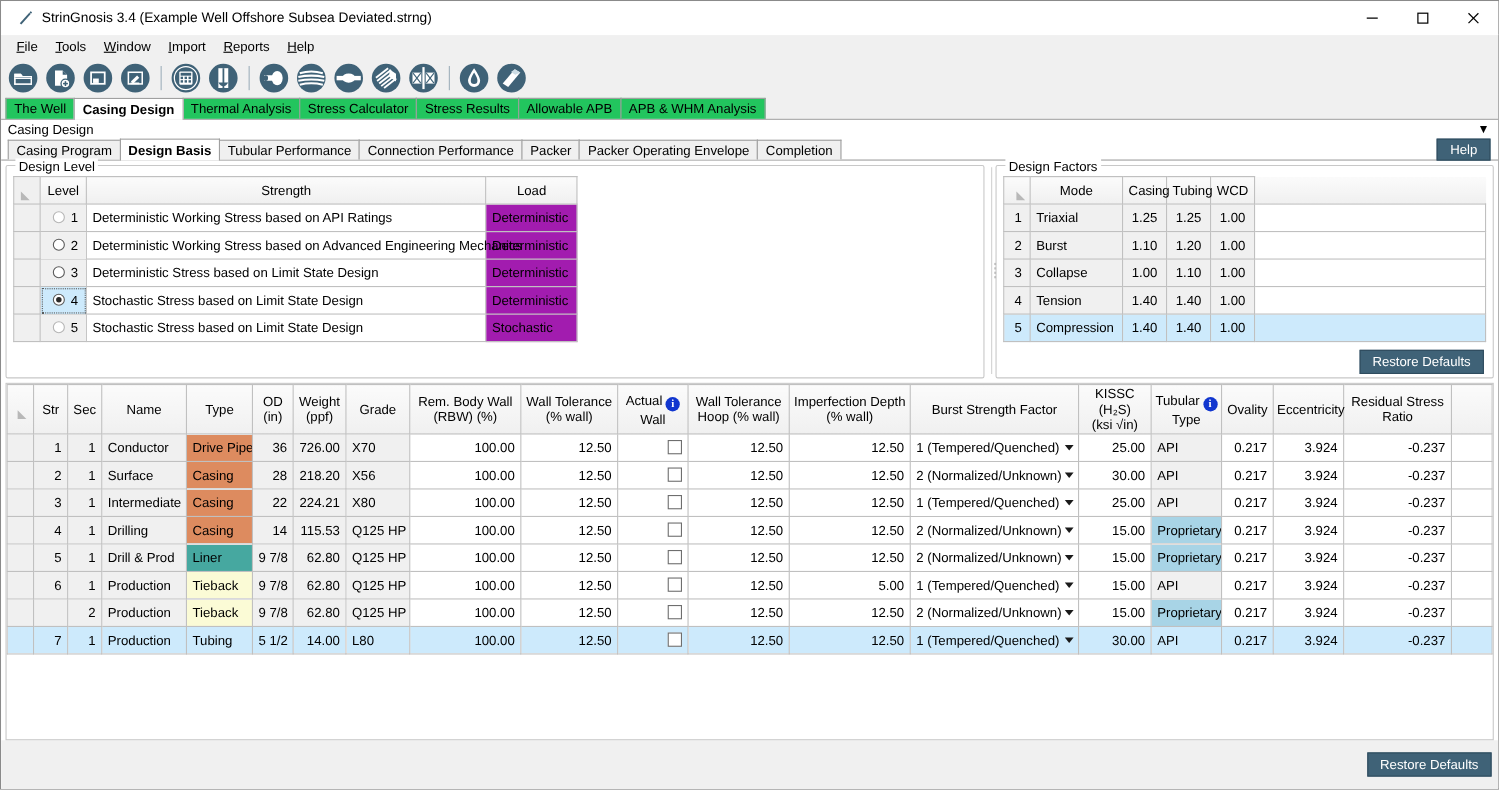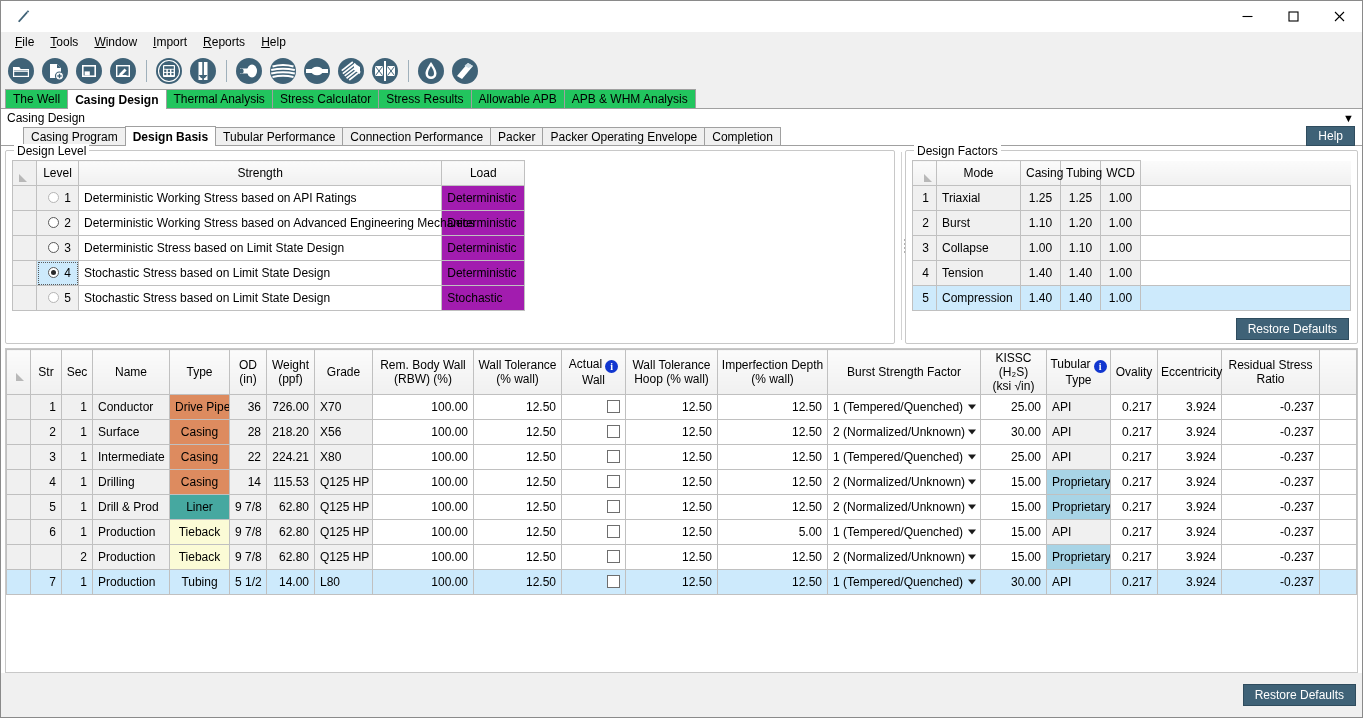--- a/index.html
+++ b/index.html
@@ -111,21 +111,21 @@
   }
   .caret-down {
     position: absolute; right: 8px; top: 3px;
     font-size: 11px; color: #000;
   }
 
   
   .subtabs {
     height: 19px; min-height: 19px;
     display: flex; align-items: flex-end;
-    padding-left: 22px;
+    padding-left: 6px;
     border-bottom: 1px solid #a0a0a0;
     position: relative;
     text-align: right;
   }
   .subtab {
     height: 18px; padding: 0 7px;
     display: flex; align-items: center;
     background: #f0f0f0;
     border: 1px solid #a0a0a0;
     border-bottom: none;
@@ -292,21 +292,21 @@
     white-space: nowrap;
     overflow: hidden;
   }
   table.maingrid td.num { text-align: right; }
   table.maingrid td.left { text-align: left; }
   table.maingrid td.ctr { text-align: center; }
   table.maingrid td.white { background: #ffffff; text-align: right; }
   table.maingrid tr.sel td { background: #cdeafc; }
   table.maingrid tr.sel td.white { background: #cdeafc; }
   .rowcorner { width: 24px; background: #f0f0f0; }
-  .typecell { text-align: center; }
+  .typecell { text-align: left; }
   .t-casing { background: #dd8b5f !important; }
   .t-liner  { background: #46a8a0 !important; }
   .t-tieback{ background: #fbfbd6 !important; }
   .tt-api { background: #f0f0f0 !important; }
   .tt-prop { background: #a8d4e6 !important; }
   tr.sel .tt-api { background: #cdeafc !important; }
   .chk {
     display: inline-block; width: 13px; height: 13px;
     border: 1px solid #6e6e6e; background: #ffffff;
     vertical-align: -2px;
@@ -343,20 +343,21 @@
 
 <div id="app">
 
   <div class="titlebar">
     <div class="app-icon">
       <svg width="16" height="16" viewBox="0 0 16 16">
         <path d="M3 13.2 L11.6 3.6 L12.9 4.7 L4.4 14.2 Z" fill="#3f6277"></path>
         <path d="M11.8 3.4 L13.2 4.6 L14.2 3.2 L12.8 2.3 Z" fill="#3f6277"></path>
       </svg>
     </div>
+    <div class="title-text">StrinGnosis 3.4 (Example Well Offshore Subsea Deviated.strng)</div>
     <div class="winbtns">
       <div class="winbtn">
         <svg width="13" height="13" viewBox="0 0 13 13">
             <line x1="1.5" y1="6.5" x2="11.5" y2="6.5" stroke="#000" stroke-width="1.1"></line>
           </svg>
       </div>
       <div class="winbtn">
         <svg width="13" height="13" viewBox="0 0 13 13">
             <rect x="2" y="2" width="9" height="9" fill="none" stroke="#000" stroke-width="1.1"></rect>
           </svg>

